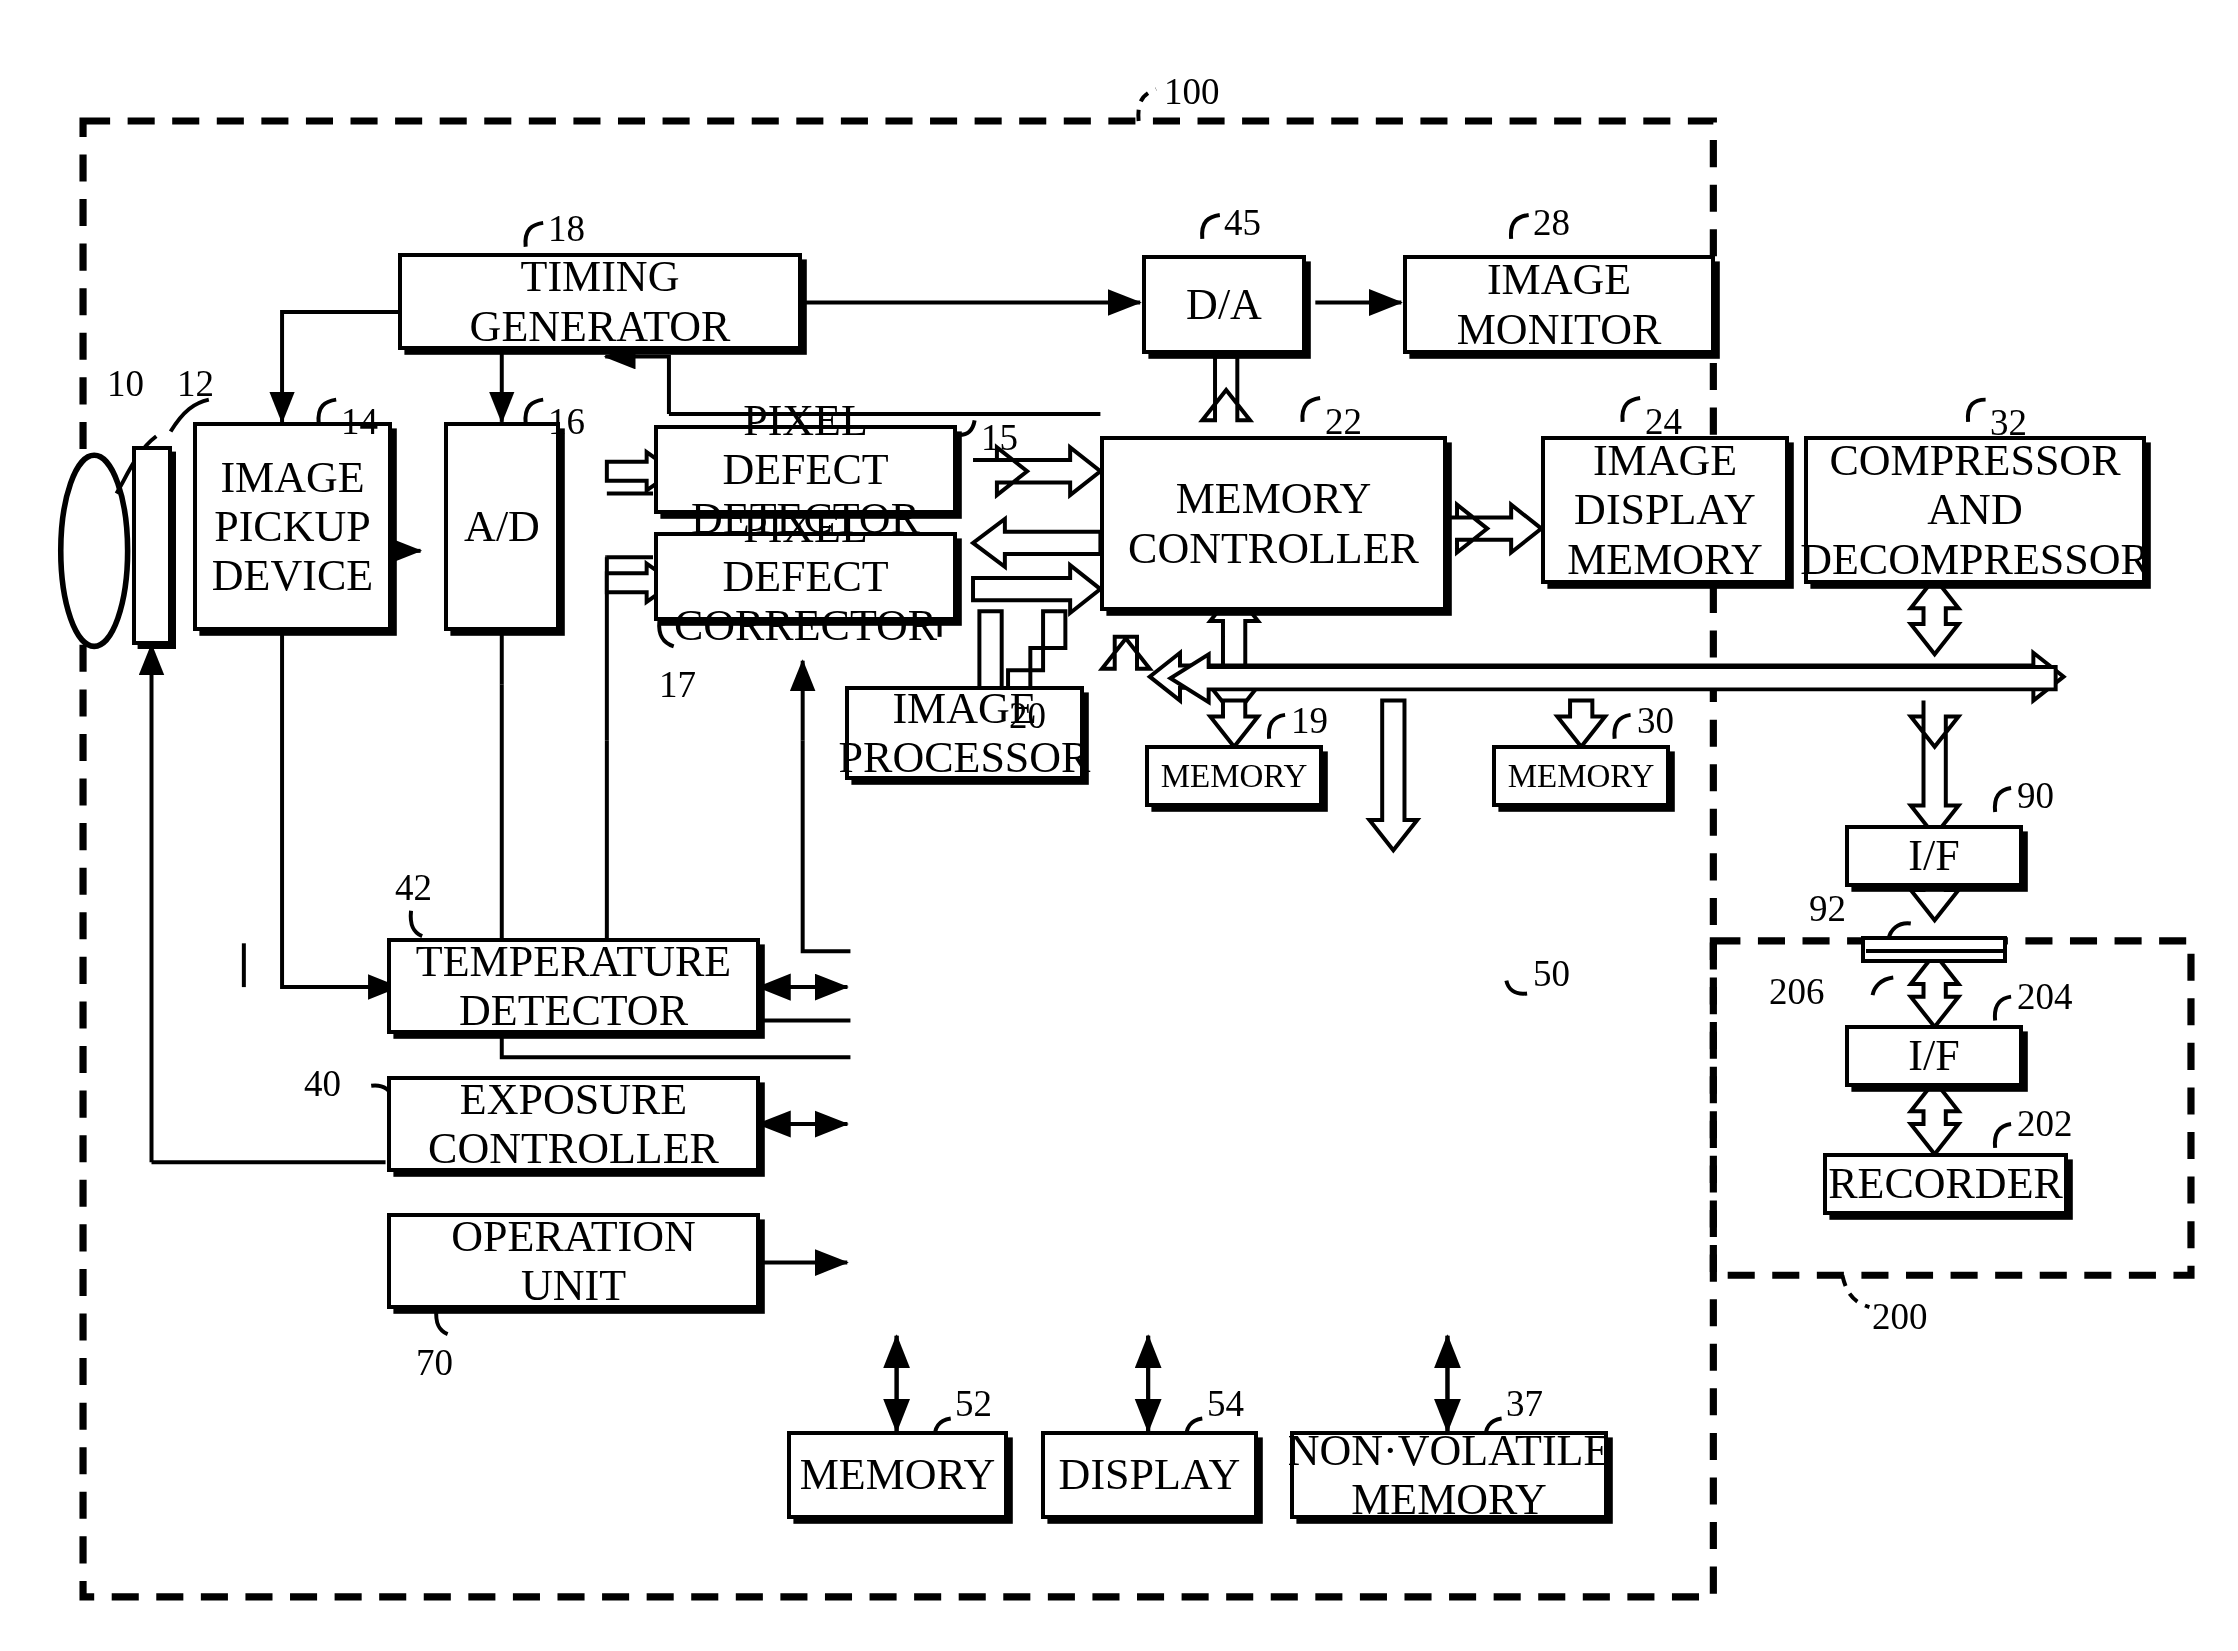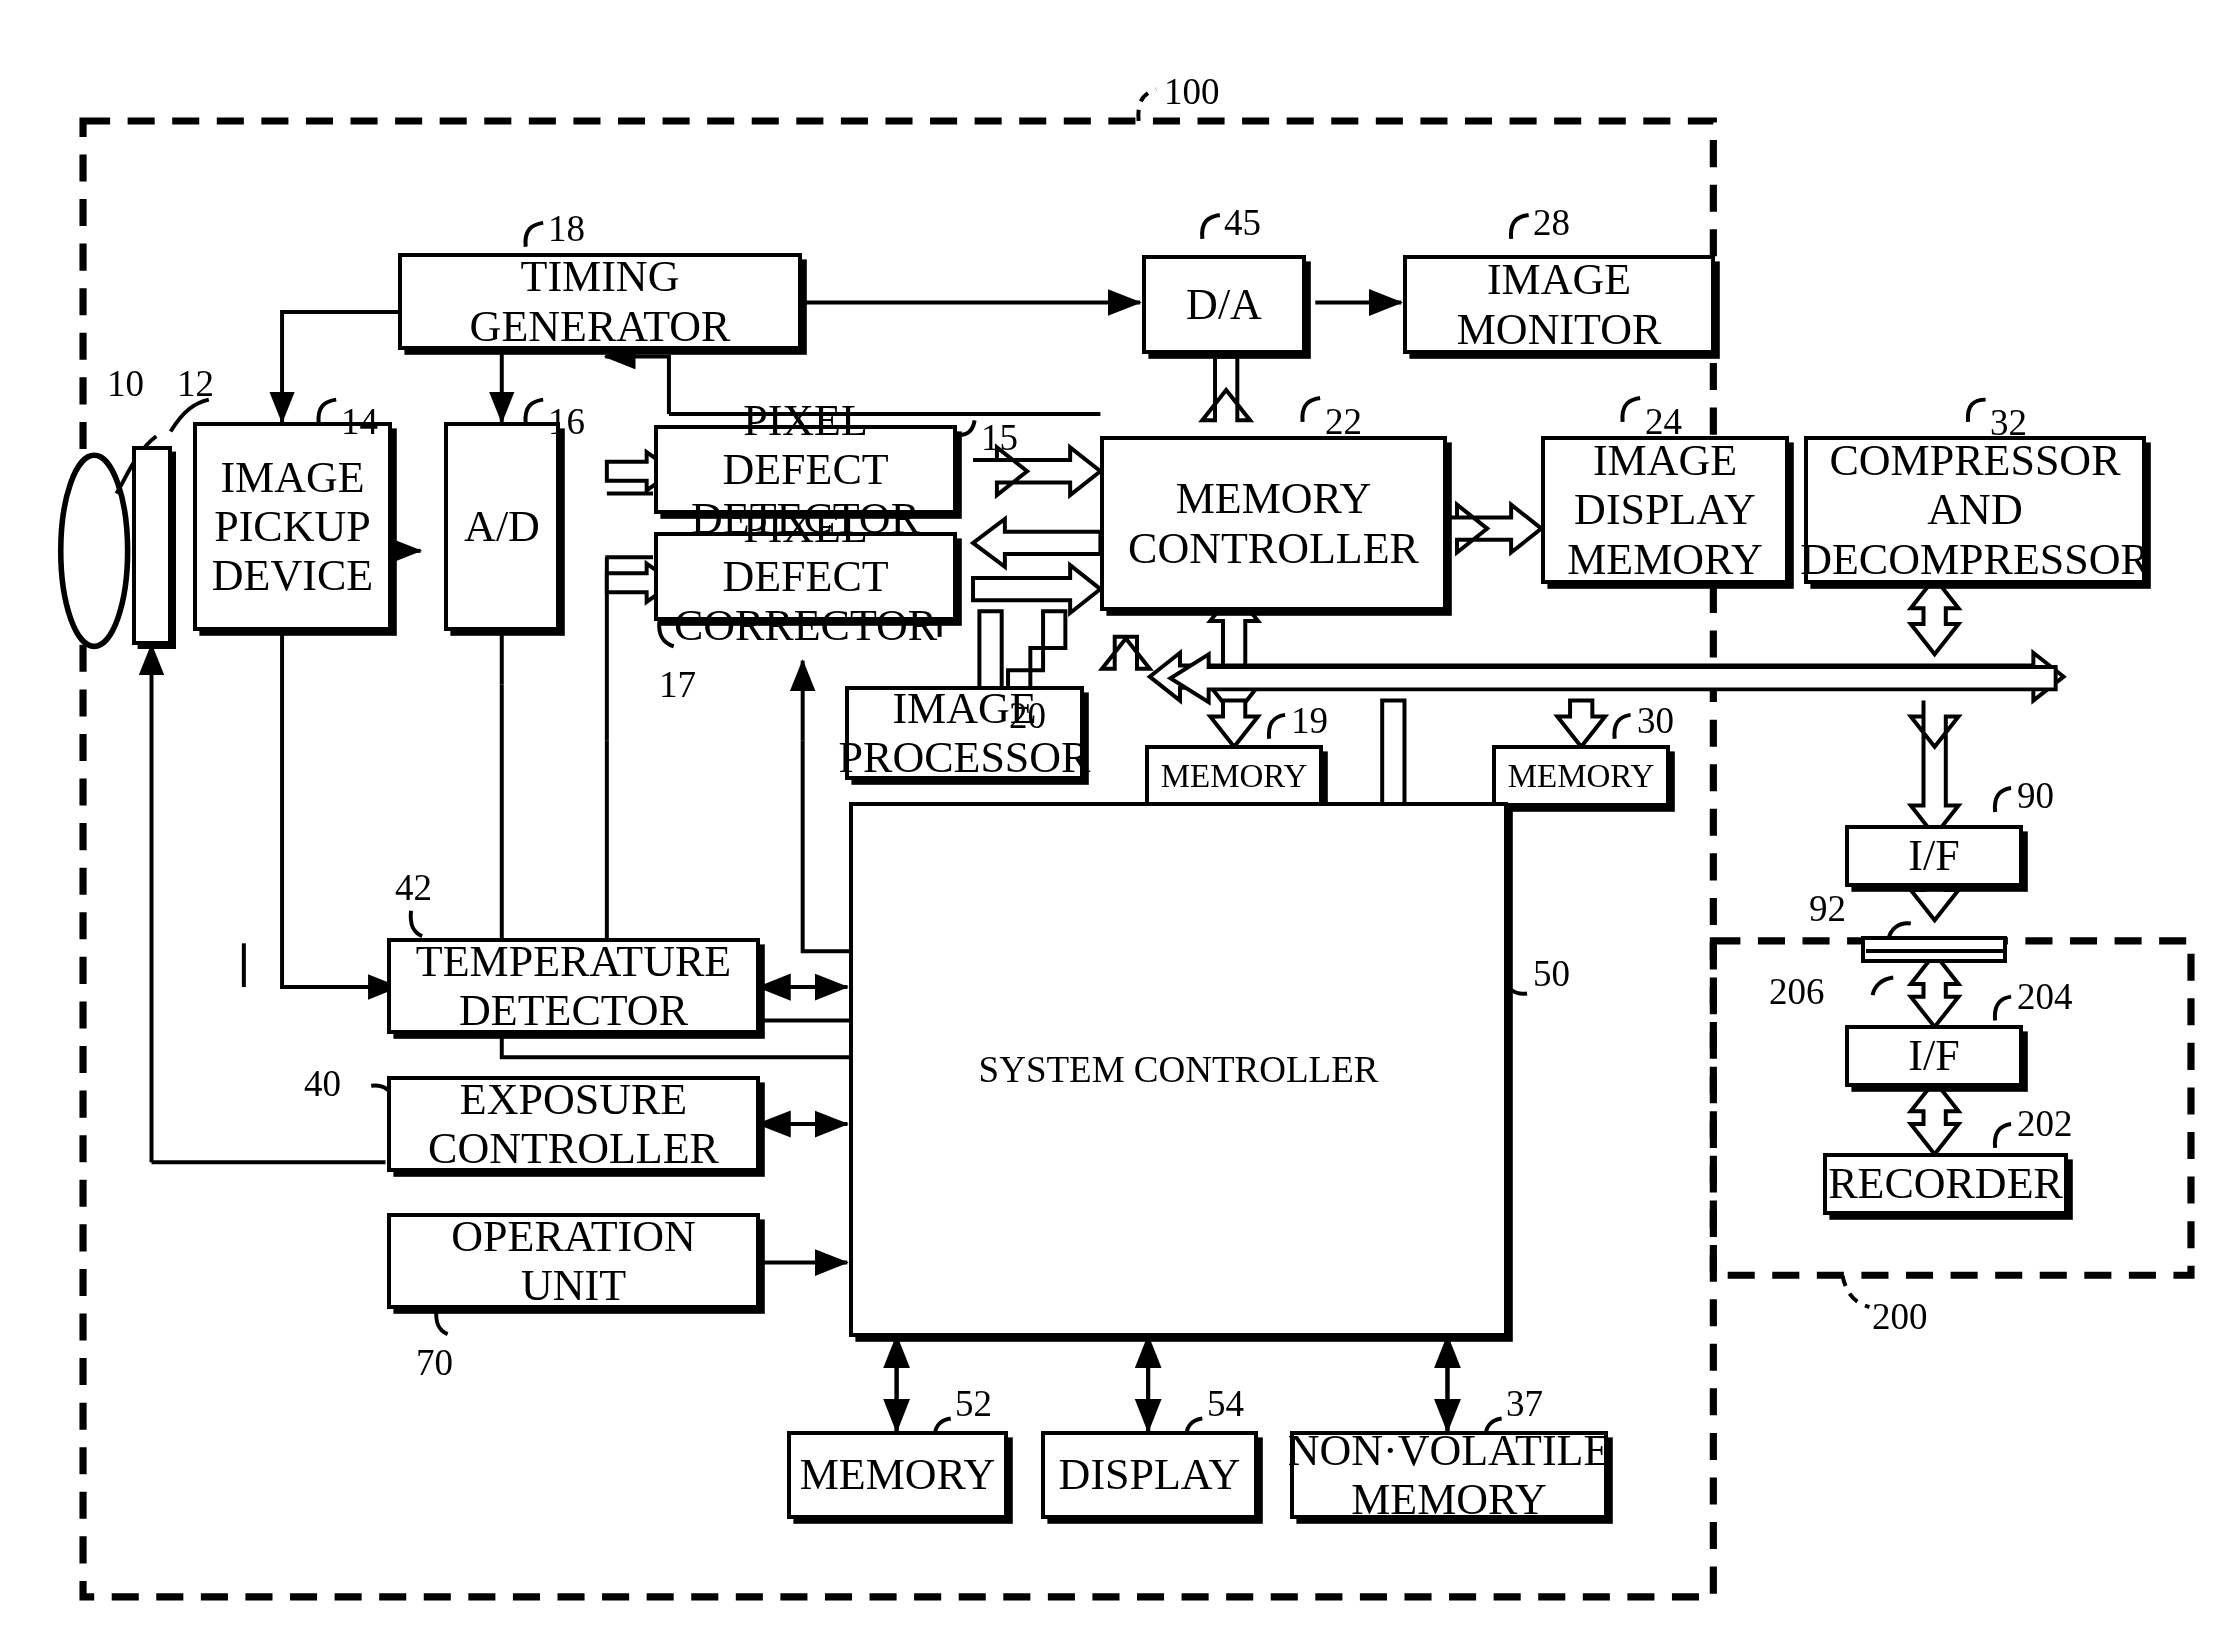--- a/index.html
+++ b/index.html
@@ -270,23 +270,20 @@
 
 <div class="blk f44" style="left:387px;top:1076px;width:373px;height:96px;flex-direction:column;">
   <span>EXPOSURE</span>
   <span>CONTROLLER</span>
 </div>
 
 <div class="blk f44" style="left:387px;top:1213px;width:373px;height:96px;">
   <span>OPERATION UNIT</span>
 </div>
 
-<div class="blk f46" style="left:849px;top:802px;width:659px;height:535px;">
-  <span>SYSTEM CONTROLLER</span>
-</div>
 
 <div class="blk f44" style="left:787px;top:1431px;width:221px;height:88px;">
   <span>MEMORY</span>
 </div>
 
 <div class="blk f44" style="left:1041px;top:1431px;width:217px;height:88px;">
   <span>DISPLAY</span>
 </div>
 
 <div class="blk f44" style="left:1290px;top:1431px;width:318px;height:88px;flex-direction:column;">

